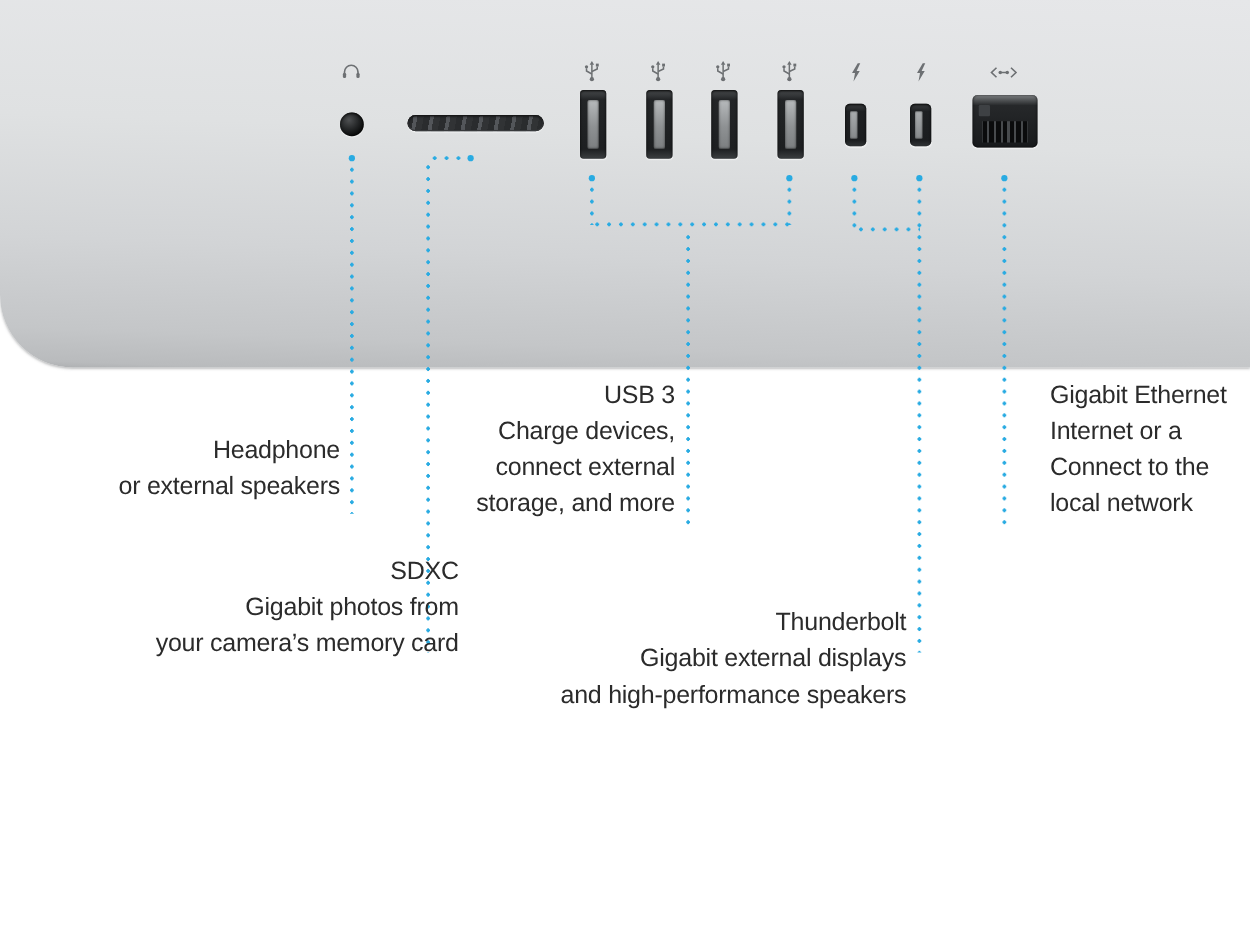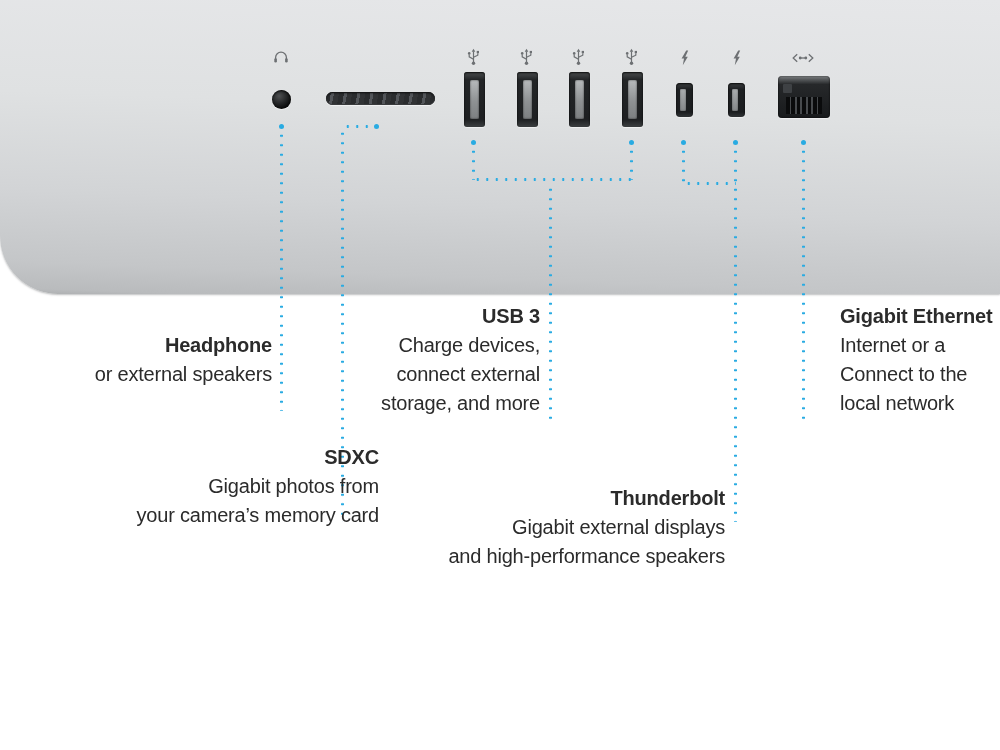--- a/index.html
+++ b/index.html
@@ -70,24 +70,24 @@
     background-size:3px 9.5px;background-repeat:repeat-y;background-position:50% 0;
   }
   .hline{
     position:absolute;height:3px;
     background-image:radial-gradient(circle,var(--dot) 1.25px,rgba(41,171,226,0) 1.45px);
     background-size:9.5px 3px;background-repeat:repeat-x;background-position:0 50%;
   }
   .anchor{position:absolute;width:5px;height:5px;border-radius:50%;background:var(--dot);}
   
   .callout{position:absolute;font-size:20px;line-height:29px;letter-spacing:-.2px;}
-  .callout .co-title{font-weight:700;}
+  .callout .co-title{font-weight:400;}
   .ra{text-align:right;}
-  .co-headphone{left:0;top:331px;width:272px;}
-  .co-sdxc{left:16px;top:443px;width:336px;padding-left:27px;}
+  .co-headphone{left:0;top:346px;width:272px;}
+  .co-sdxc{left:4px;top:443px;width:336px;padding-left:27px;}
   .co-usb{left:340px;top:302px;width:200px;}
   .co-tb{left:425px;top:443px;width:300px;margin-top:41px;}
   .co-eth{left:840px;top:302px;width:182px;text-align:left;}
 </style>
 </head>
 <body>
 
 <div class="stage">
 
   <div class="imac-body"></div>

